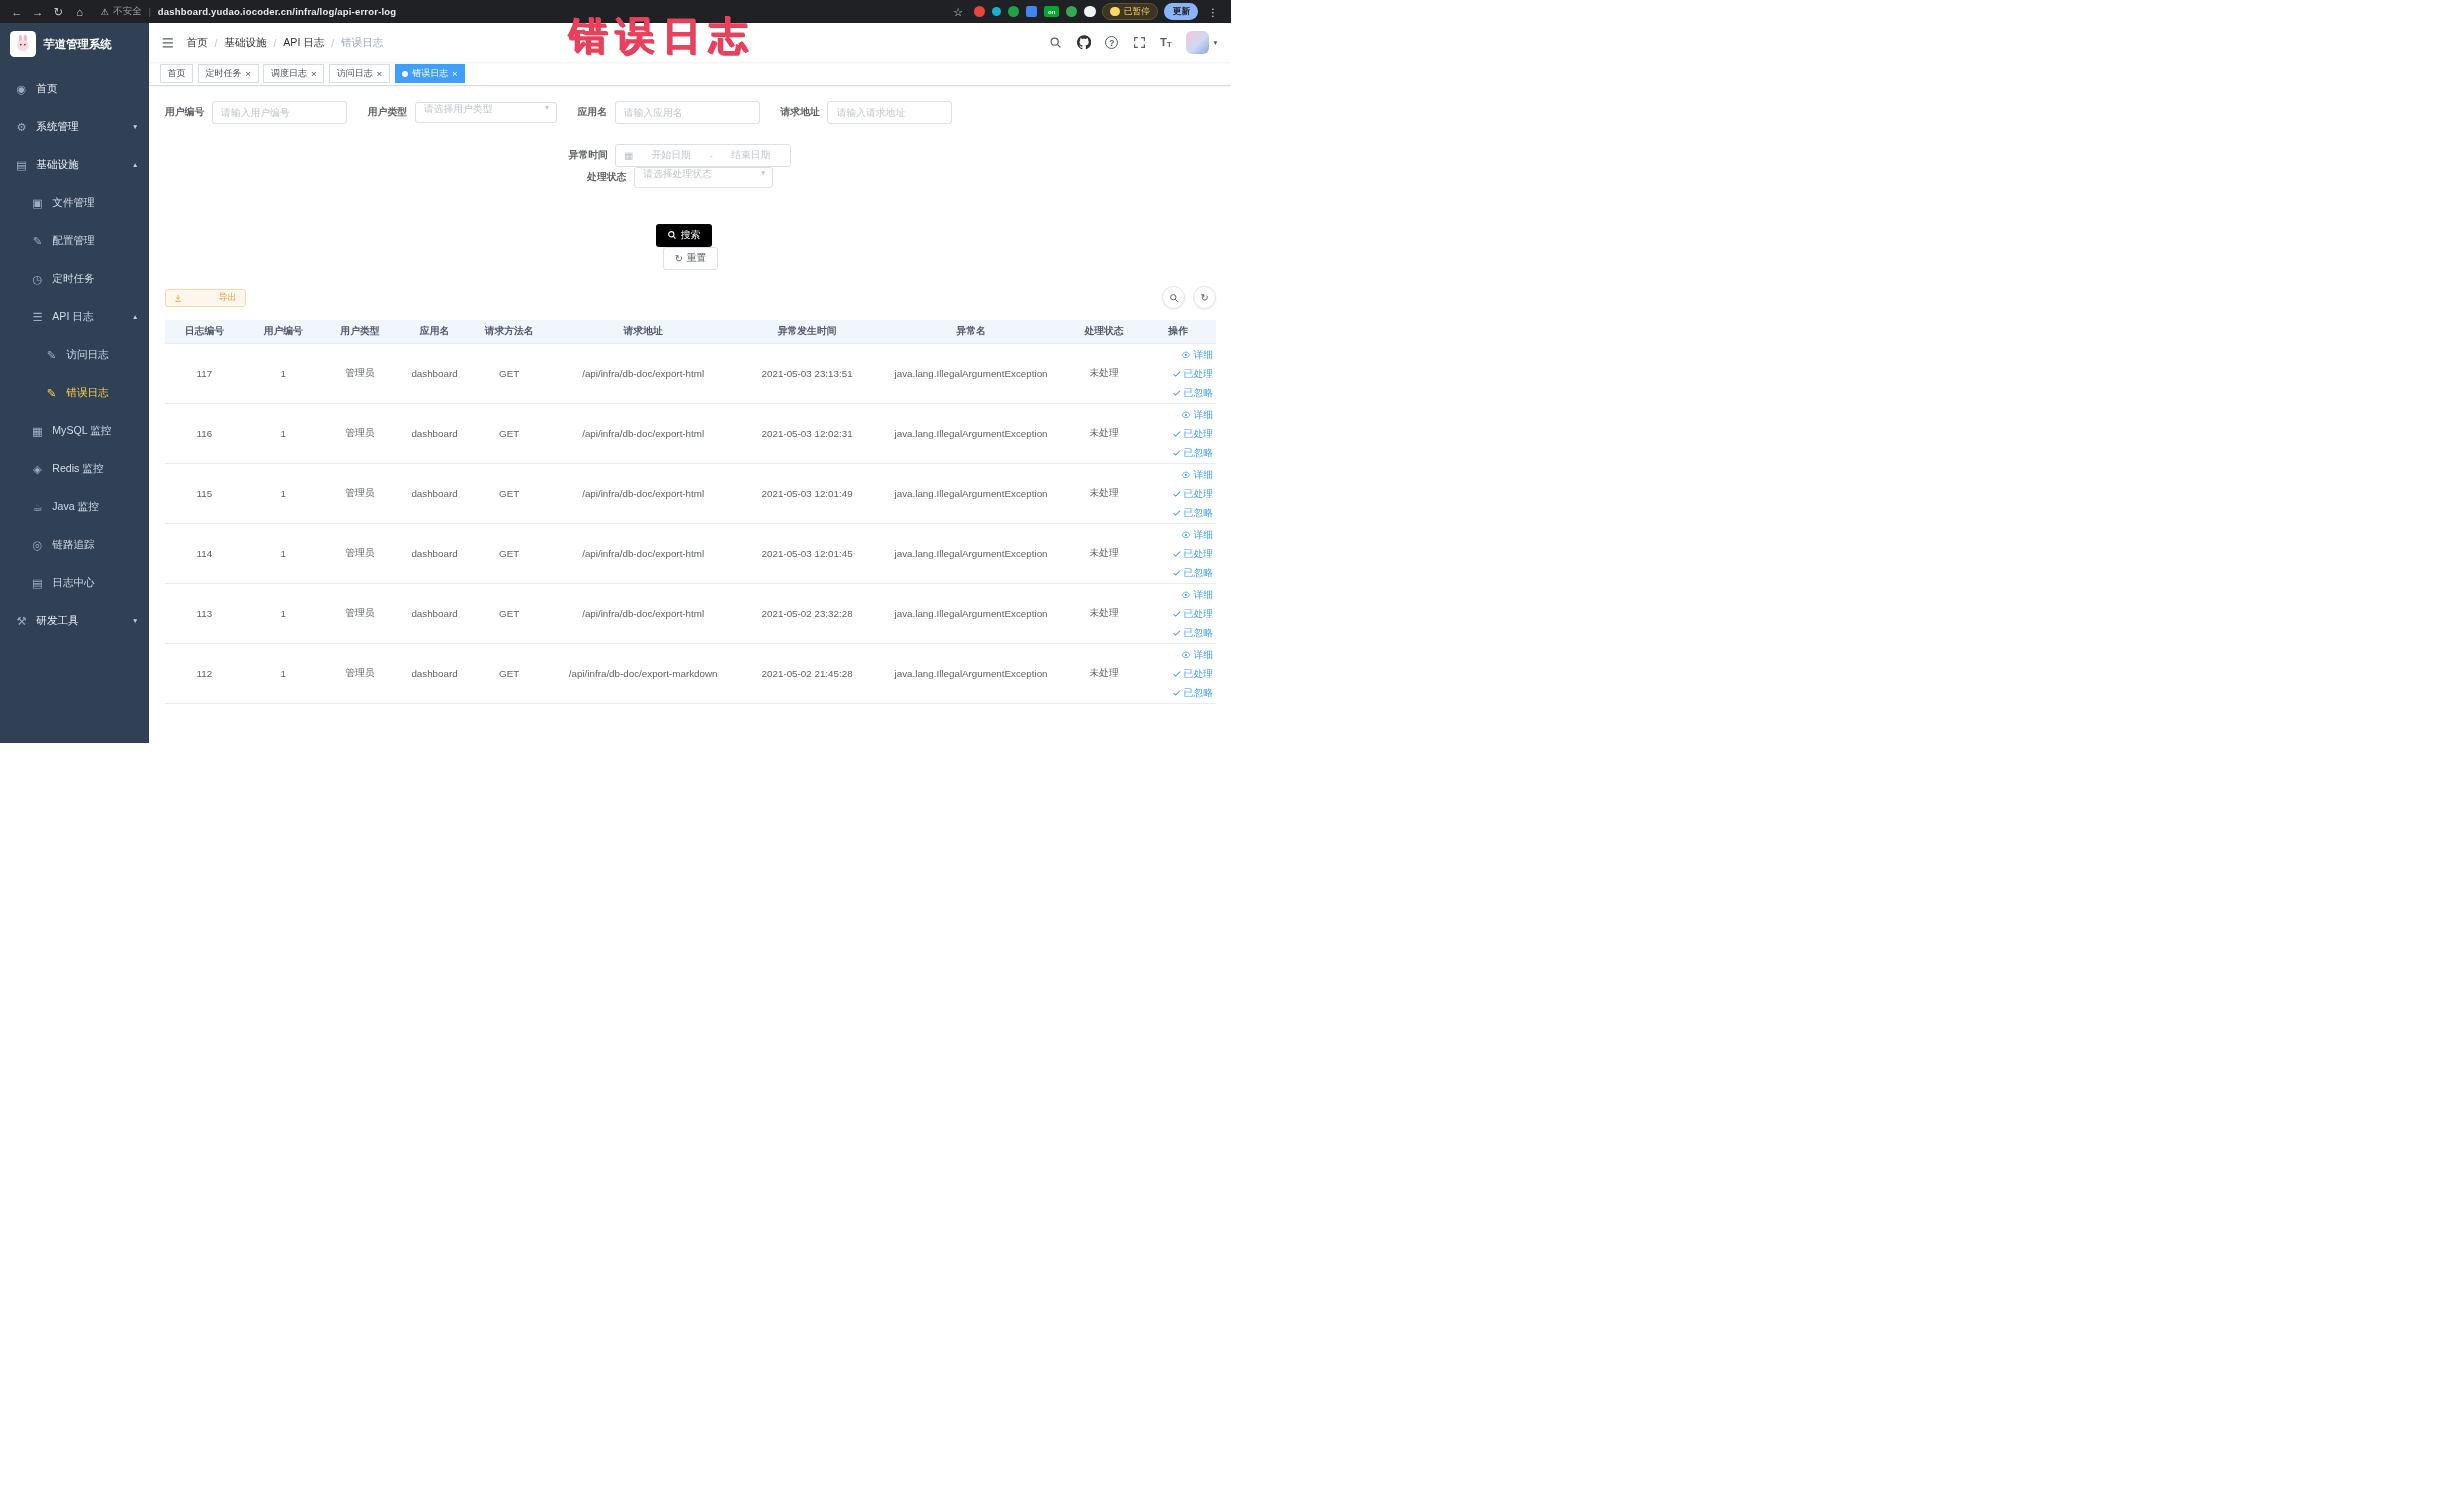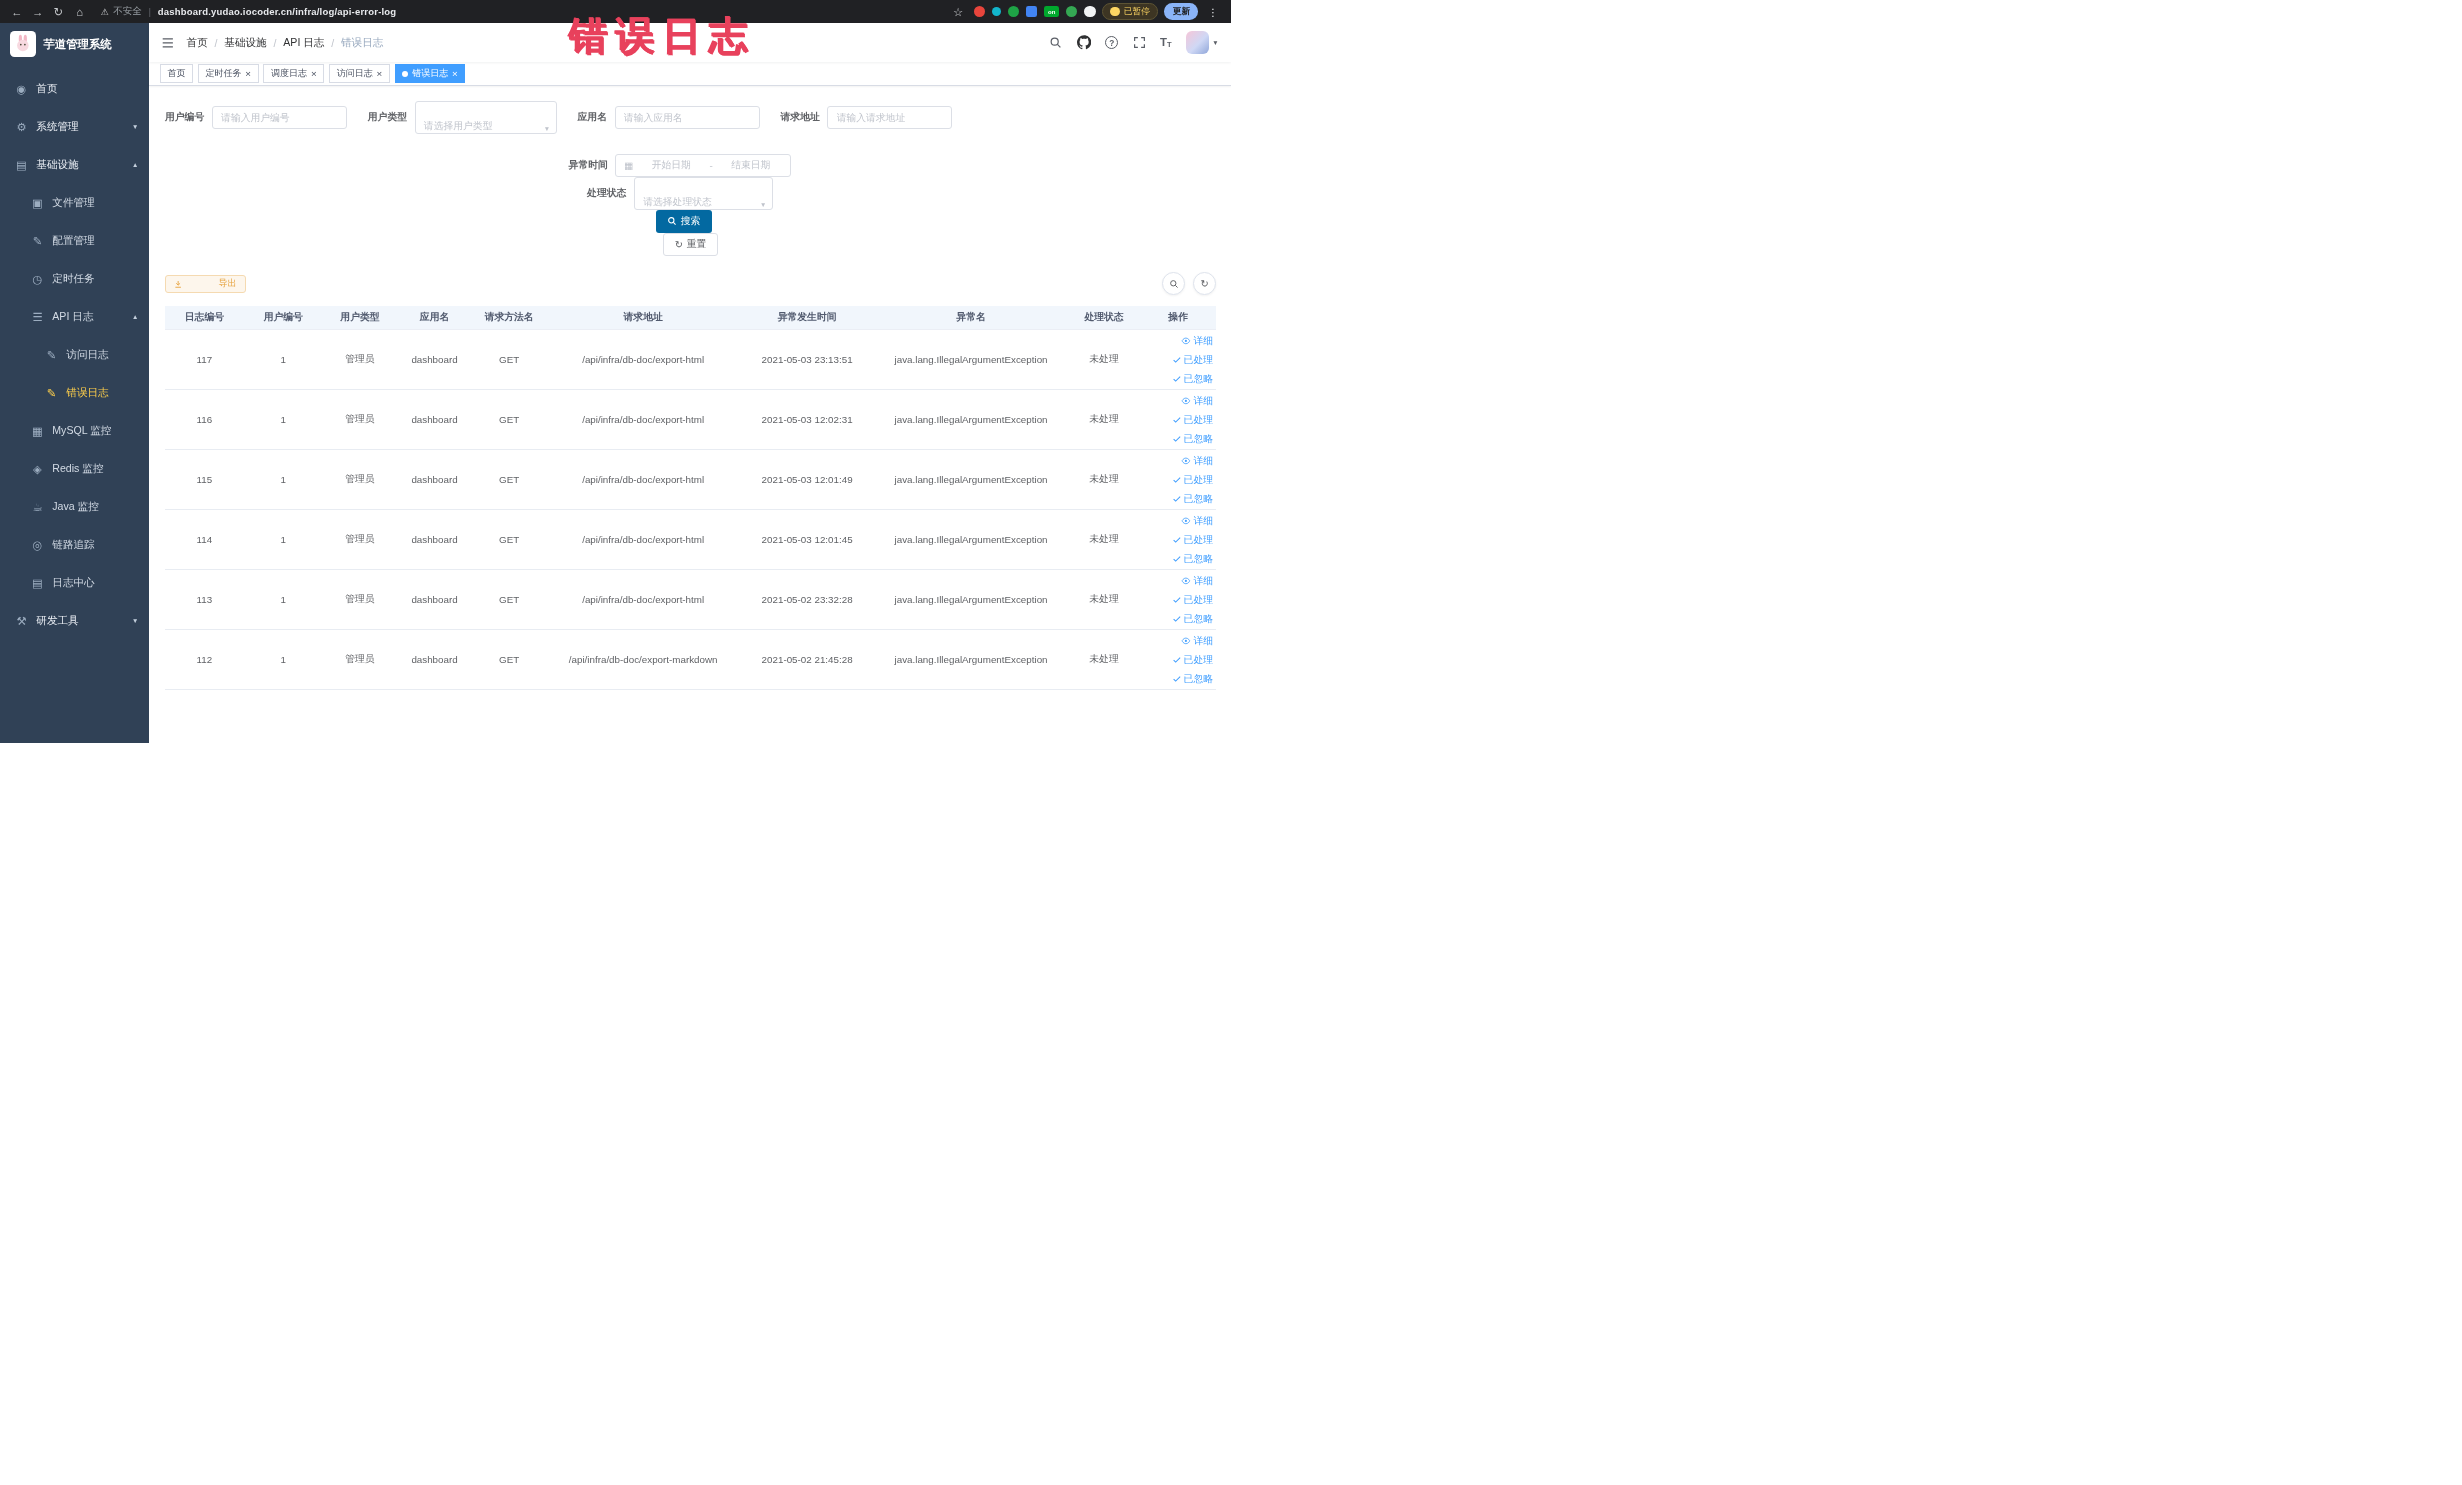--- a/index.html
+++ b/index.html
@@ -85,34 +85,34 @@
 
   
   .content { flex:1; padding:15px 15px 0 16px; overflow:hidden; background:#fff; }
   .filter-row { display:flex; align-items:center; margin-bottom:19.7px; }
   .filter-row.second { margin-bottom:16.7px;flex-direction:column; }
   .fgroup { display:flex; align-items:center; margin-right:21px; }
   .f-label { font-size:9.8px; font-weight:700; color:#606266; margin-right:7.6px; white-space:nowrap; }
   .f-input { height:23px; border:0.8px solid #dcdfe6; border-radius:3px; padding:0 8.3px;
     font-size:9.8px; color:#606266; outline:none; font-family:inherit; }
   .f-input::placeholder { color:#c0c4cc; }
-  .f-select { height:33px; border:0.8px solid #dcdfe6; border-radius:3px; background:#fff;
-    display:flex; align-items:flex-end; padding:0 6.8px 0 8.3px; cursor:pointer; }
+  .f-select { height:21px; border:0.8px solid #dcdfe6; border-radius:3px; background:#fff;
+    display:flex; align-items:flex-start; padding:0 6.8px 0 8.3px; cursor:pointer; }
   .f-select .ph { color:#c0c4cc; font-size:9.8px; flex:1; }
   .sel-caret { color:#c0c4cc; font-size:7.6px; }
   .daterange { height:23px; width:176px; border:0.8px solid #dcdfe6; border-radius:3px;
     display:flex; align-items:center; padding:0 7.6px; gap:6px; cursor:pointer; background:#fff; }
   .daterange .cal { color:#c0c4cc; font-size:9.8px; }
   .daterange .ph { color:#c0c4cc; font-size:9.8px; flex:1; text-align:center; }
   .daterange .rsep { color:#c0c4cc; font-size:9.8px; }
 
   .btn { height:23px; border-radius:3px; font-size:9.8px; display:inline-flex; align-items:center;
     gap:3.8px; padding:0 10.6px; cursor:pointer; border:0.8px solid transparent;
     font-family:inherit; white-space:nowrap; }
-  .btn-primary { background:#0369a1; color:#fff; }
+  .btn-primary { background:#000000; color:#fff;margin-top:36px; }
   .btn-plain { background:#fff; border-color:#dcdfe6; color:#606266; }
   .btn-warn { background:#fdf6ec; border-color:#f5dab1; color:#e6a23c; height:18px;
     padding:0 8.3px; font-size:9px; border-radius:3px;gap:36px; }
   .btn .bic { display:flex; align-items:center; }
 
   .toolbar-row { display:flex; align-items:center; margin-bottom:10.6px; }
   .toolbar-spacer { flex:1; }
   .circle-btn { width:23px; height:23px; border-radius:50%; border:0.8px solid #dfe4ed;
     background:#fff; display:flex; align-items:center; justify-content:center; color:#606266;
     cursor:pointer; margin-left:7.6px; box-shadow:0 0.8px 2.3px rgba(0,0,0,.06); font-size:9.8px; }

